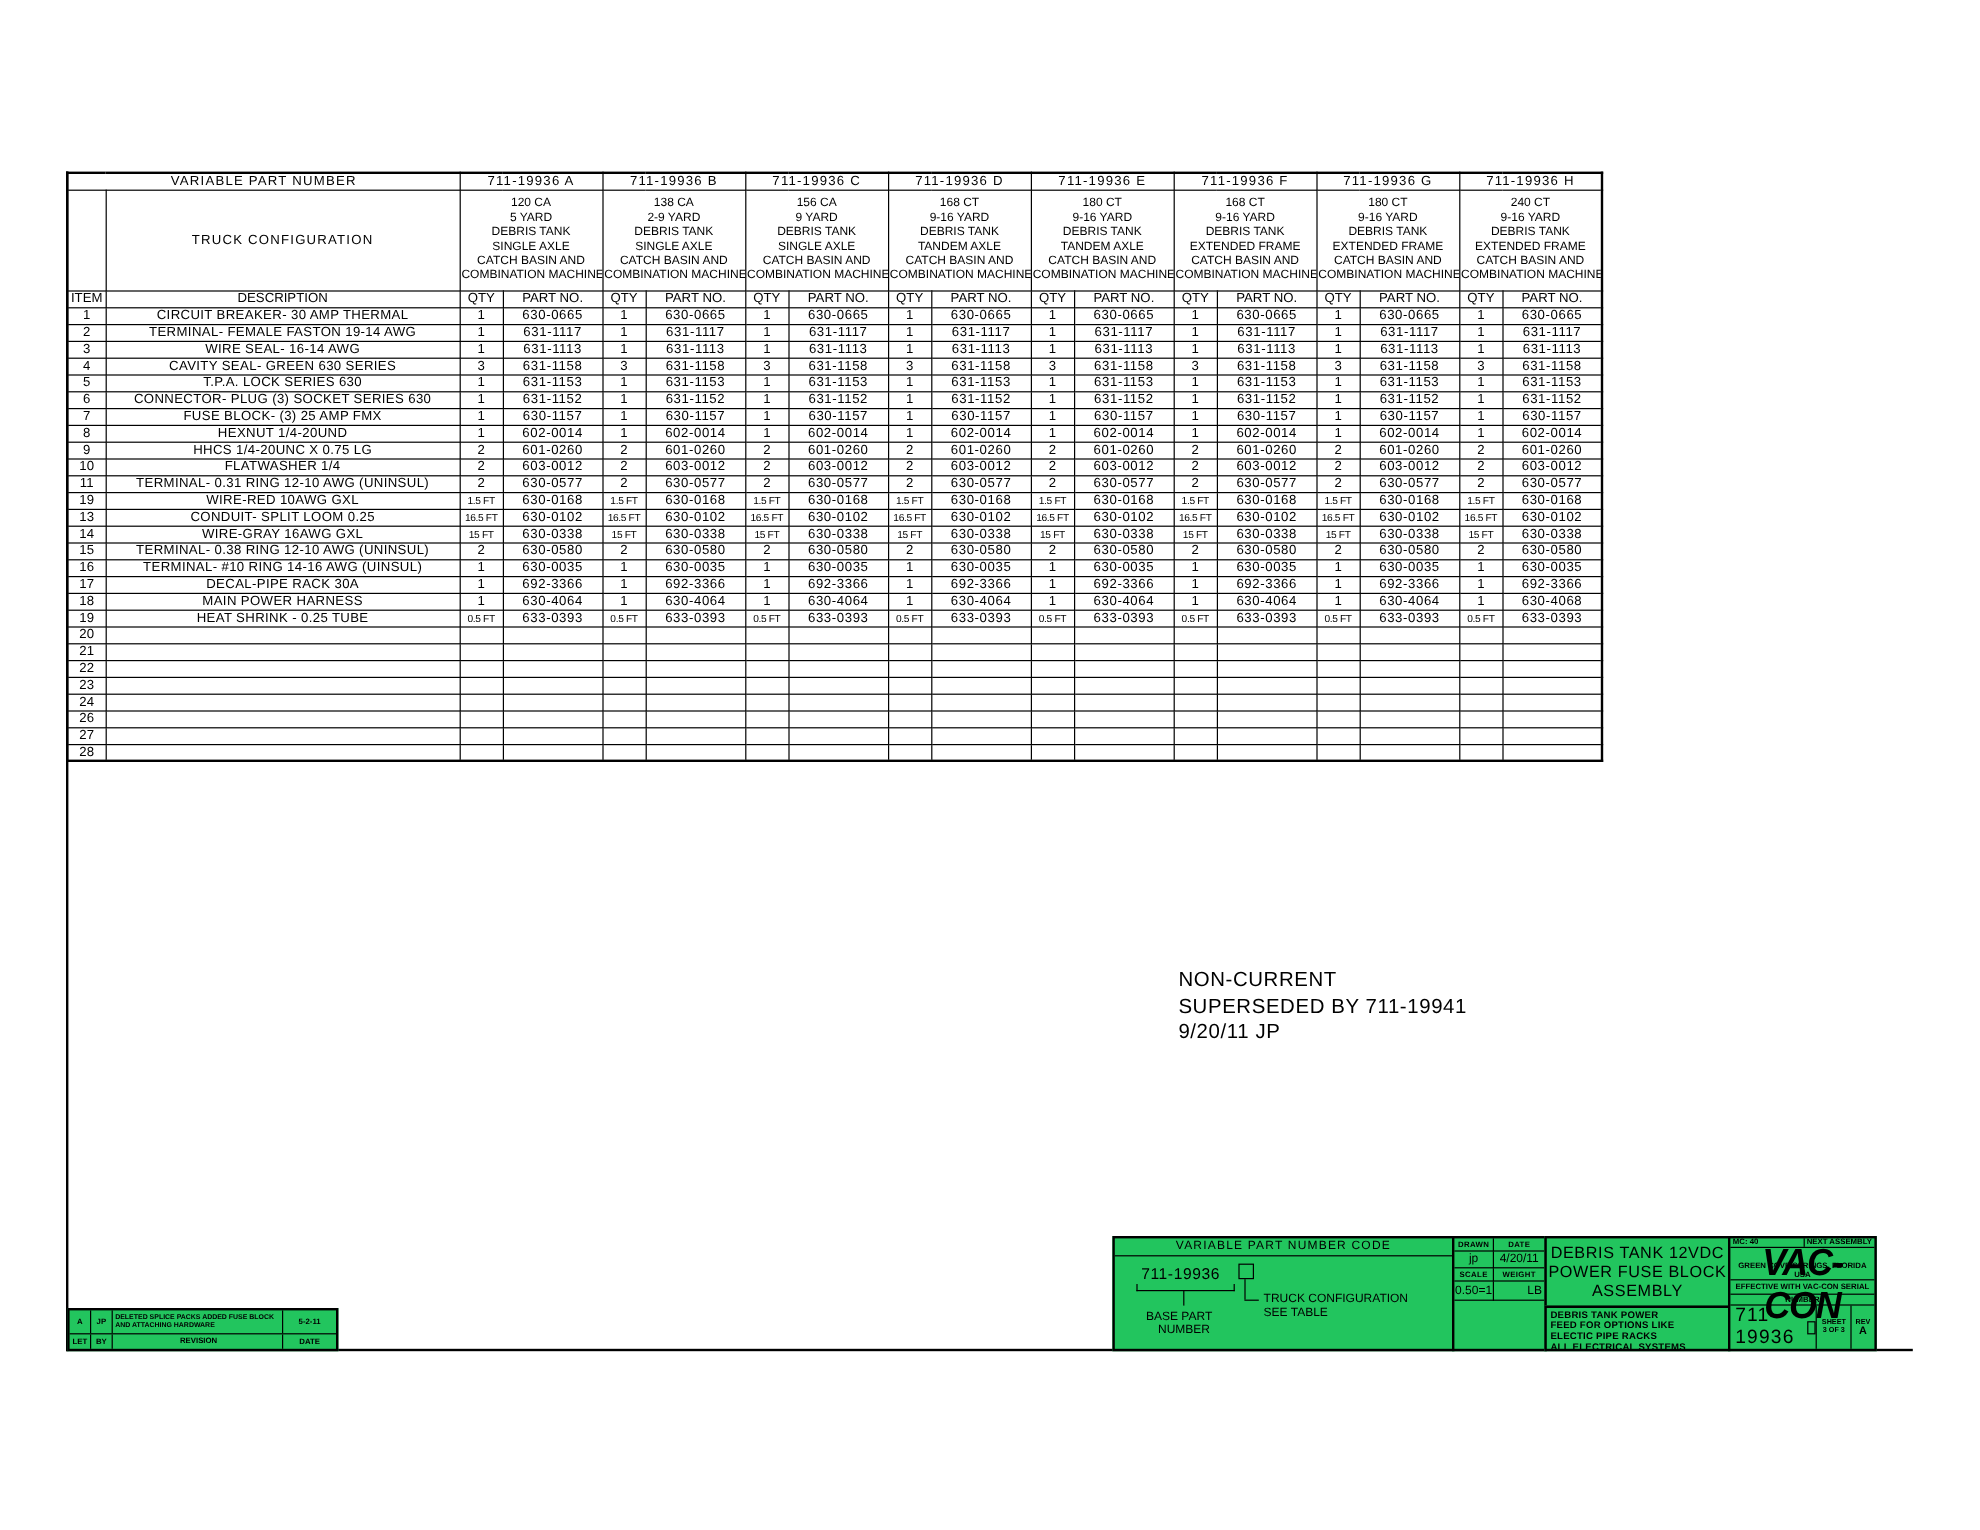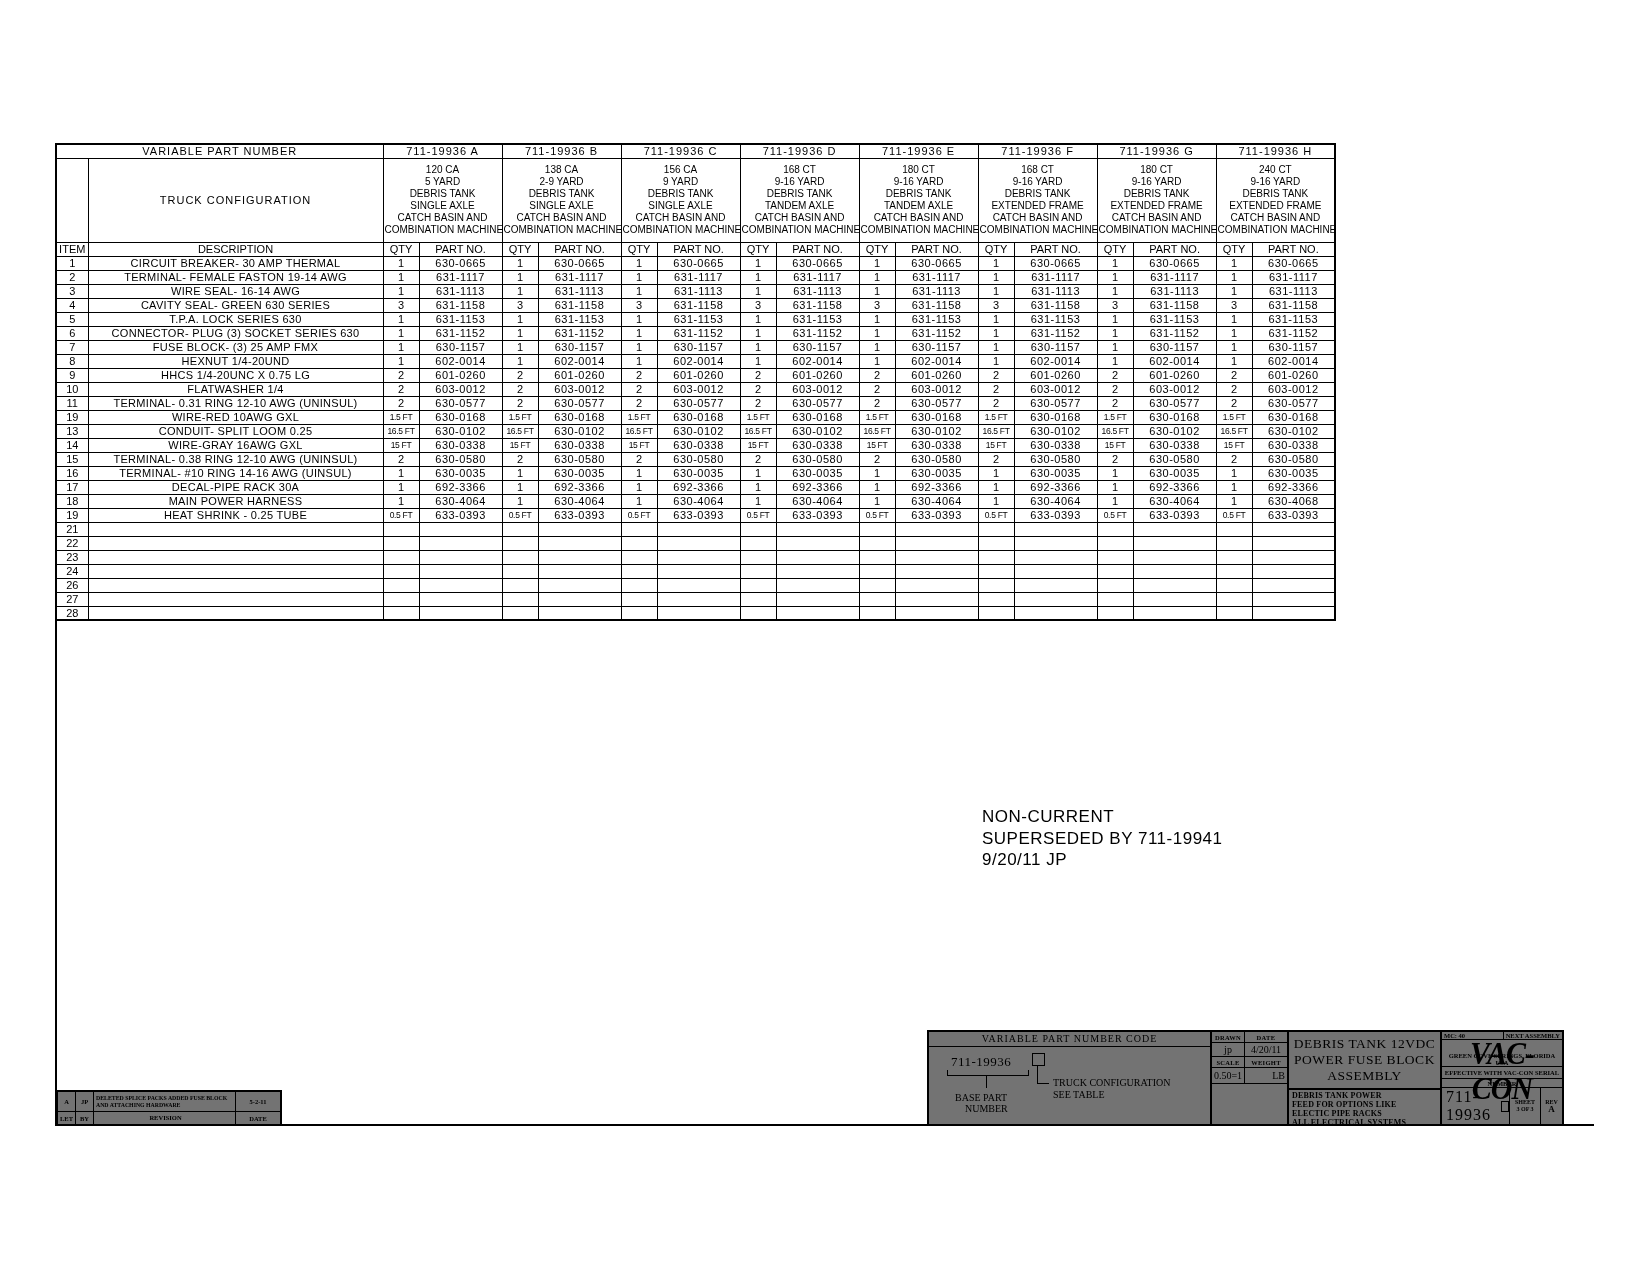--- a/index.html
+++ b/index.html
@@ -21,21 +21,21 @@
   td.cfg-label{letter-spacing:1px;}
   td.desc{text-align:left;padding-left:4px;letter-spacing:0.3px;}
   td.qty.ft{font-size:8.5px;letter-spacing:-0.3px;padding:0;}
   td.part{letter-spacing:0.5px;}
 
   
   #note{position:absolute;left:982px;top:806px;font-size:17px;line-height:21.5px;
         letter-spacing:0.5px;}
 
   
-  .tb{position:absolute;border:2px solid #000;box-sizing:border-box;background:#737373;font-family:Liberation Serif, serif;}
+  .tb{position:absolute;border:2px solid #000;box-sizing:border-box;background:#22c55e;}
   #vpnc-box{left:927px;top:1030px;width:285px;height:96px;}
   .vpnc-hdr{height:14px;border-bottom:1px solid #000;text-align:center;font-size:10px;
             letter-spacing:1px;line-height:14px;}
   .vpnc-body{position:relative;height:78px;font-size:10px;}
   .abs{position:absolute;}
   .sqr{position:absolute;border:1.5px solid #000;width:11px;height:11px;}
 
   #drawn-box{left:1210px;top:1030px;width:79px;height:96px;display:grid;
              grid-template-columns:33px 1fr;grid-template-rows:11px 14px 11px 16px 1fr;}
   #drawn-box div{border-right:1px solid #000;border-bottom:1px solid #000;overflow:hidden;
@@ -589,20 +589,40 @@
           <td class="qty ft">0.5 FT</td>
           <td class="part">633-0393</td>
           <td class="qty ft">0.5 FT</td>
           <td class="part">633-0393</td>
           <td class="qty ft">0.5 FT</td>
           <td class="part">633-0393</td>
           <td class="qty ft">0.5 FT</td>
           <td class="part">633-0393</td>
         </tr>
         <tr class="empty-row">
+          <td>20</td>
+          <td class="desc"></td>
+          <td class="qty"></td>
+          <td class="part"></td>
+          <td class="qty"></td>
+          <td class="part"></td>
+          <td class="qty"></td>
+          <td class="part"></td>
+          <td class="qty"></td>
+          <td class="part"></td>
+          <td class="qty"></td>
+          <td class="part"></td>
+          <td class="qty"></td>
+          <td class="part"></td>
+          <td class="qty"></td>
+          <td class="part"></td>
+          <td class="qty"></td>
+          <td class="part"></td>
+        </tr>
+        <tr class="empty-row">
           <td>21</td>
           <td class="desc"></td>
           <td class="qty"></td>
           <td class="part"></td>
           <td class="qty"></td>
           <td class="part"></td>
           <td class="qty"></td>
           <td class="part"></td>
           <td class="qty"></td>
           <td class="part"></td>

